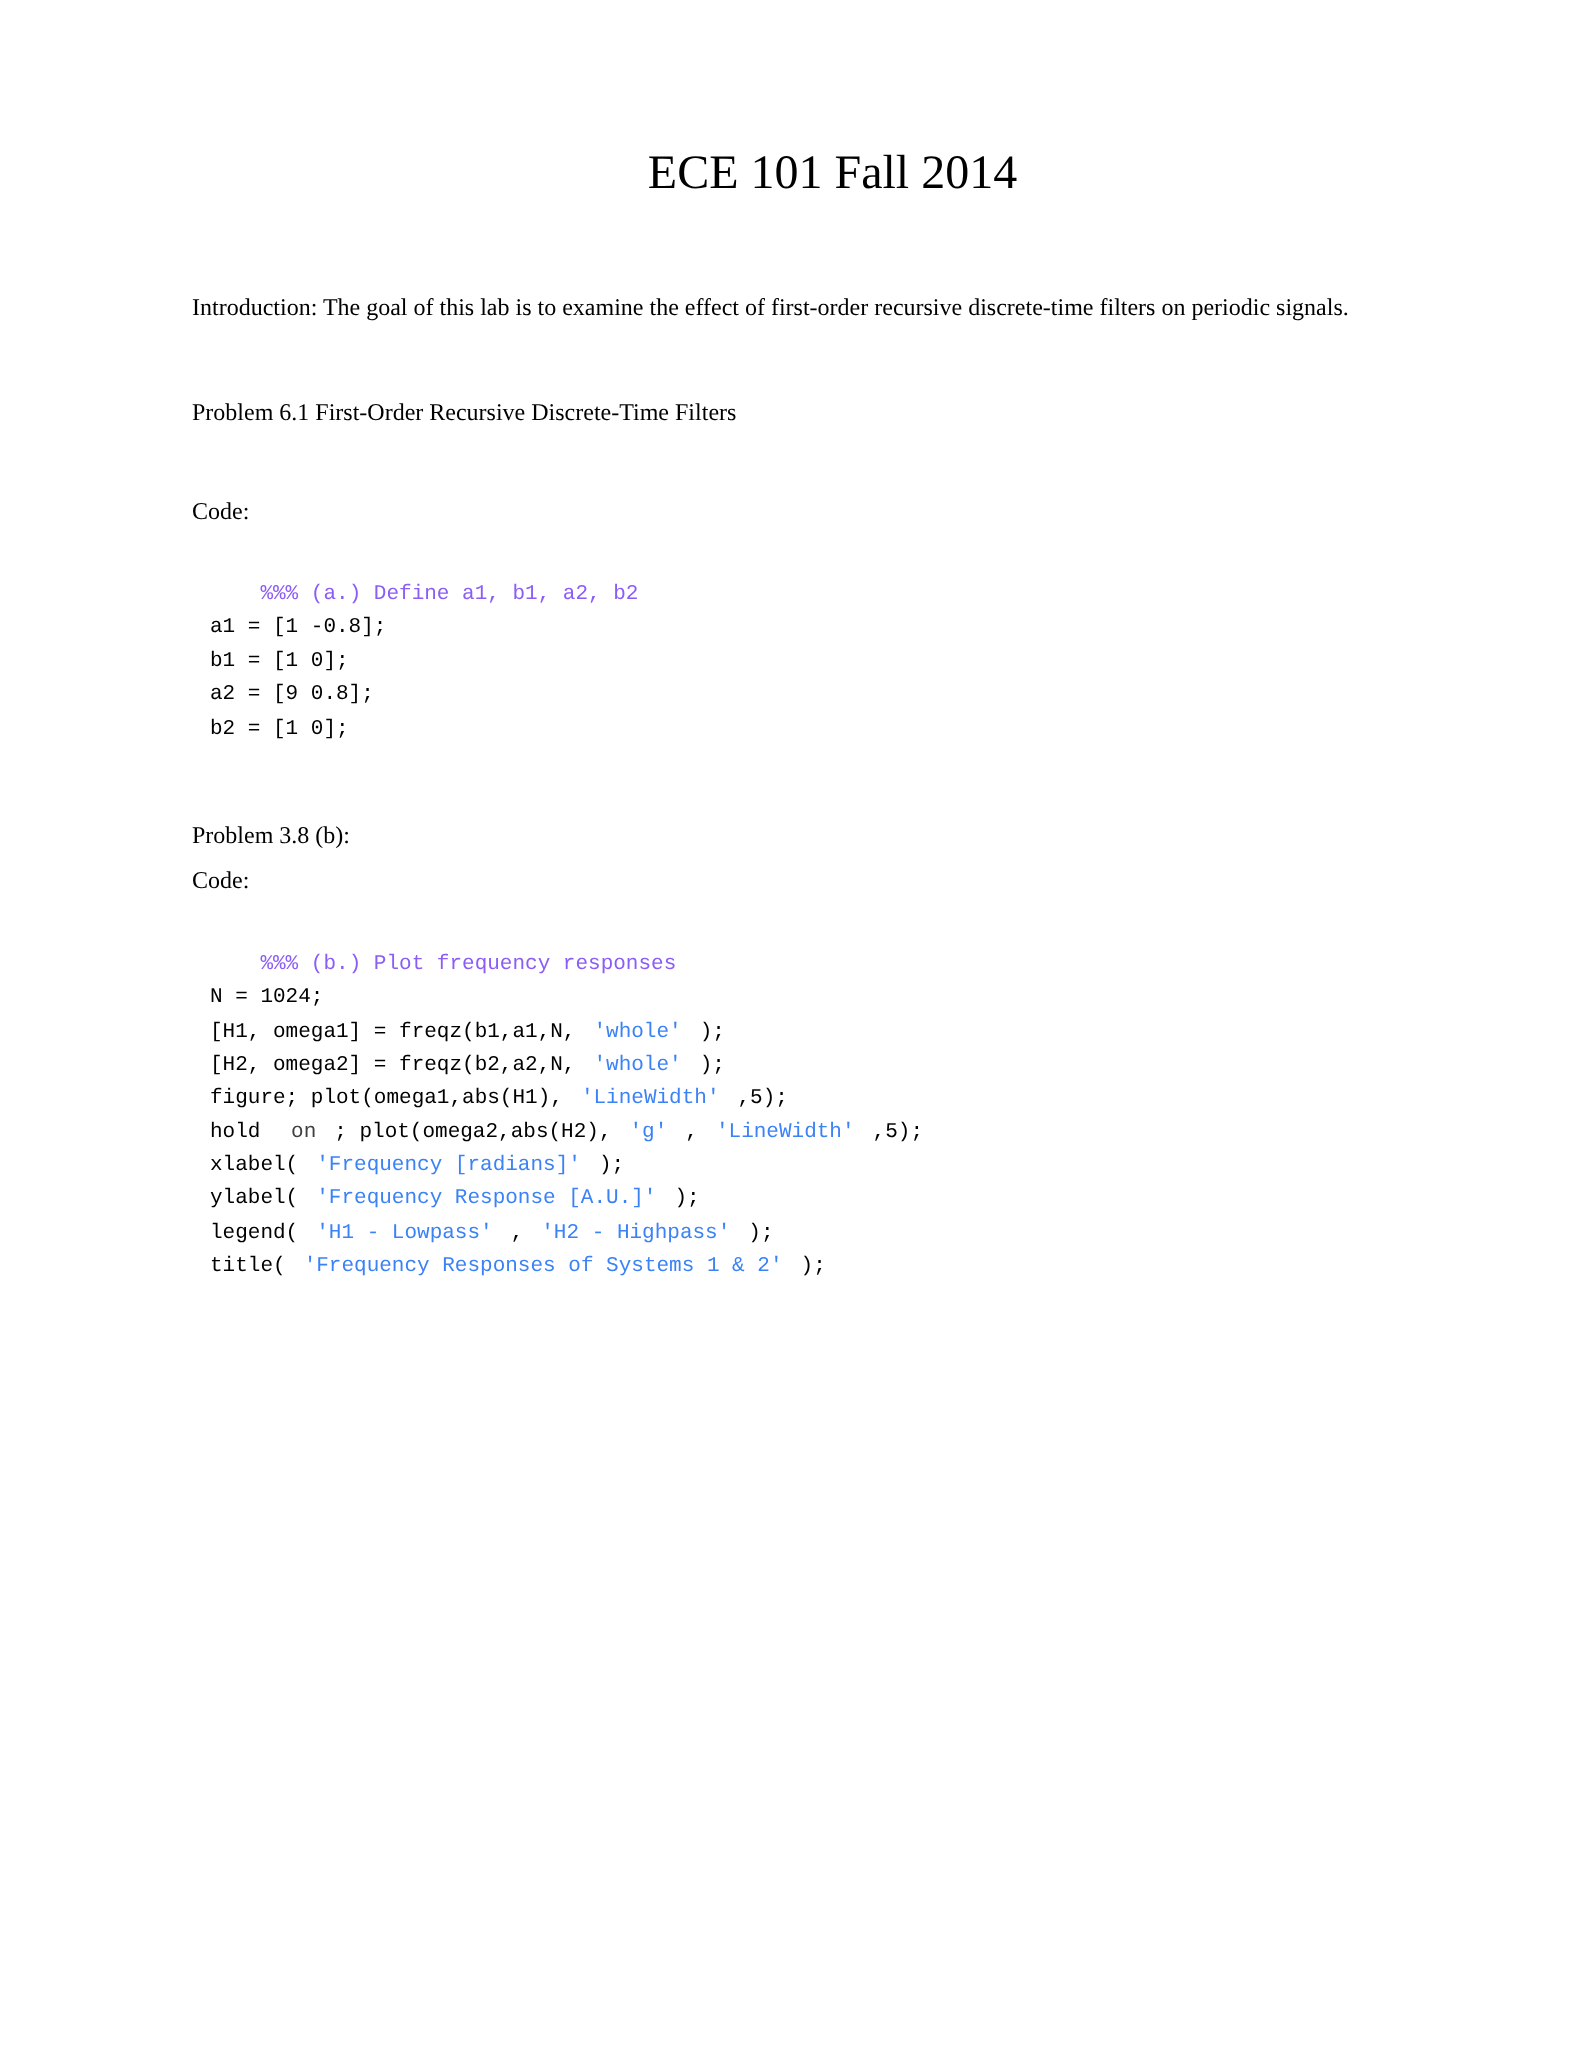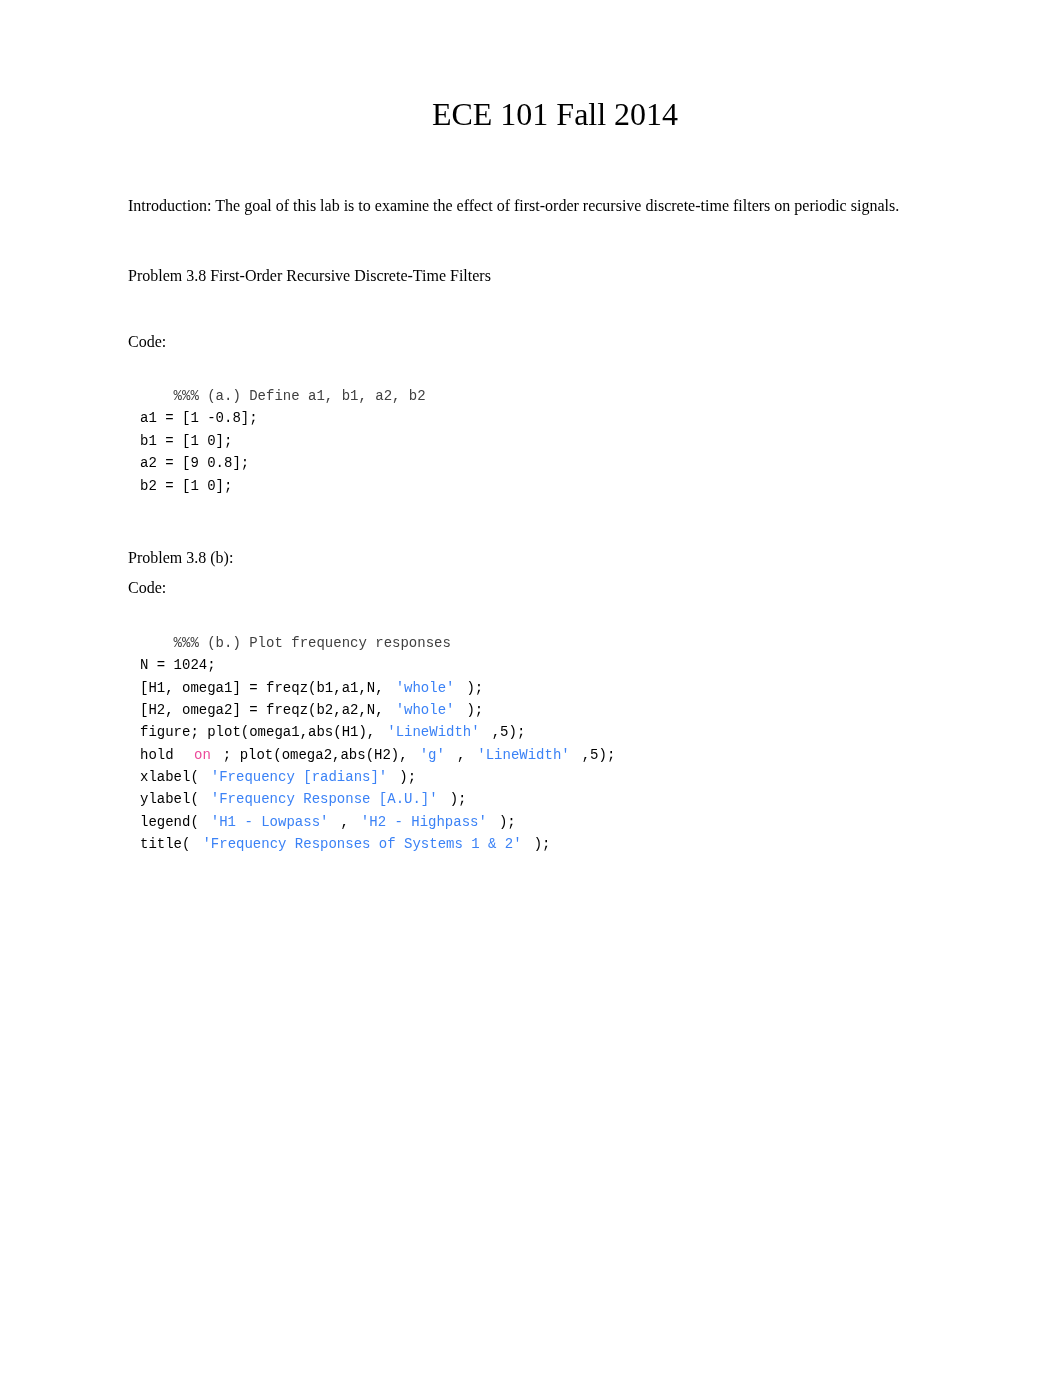--- a/index.html
+++ b/index.html
@@ -58,33 +58,33 @@
 
     .code-block {
       font-family: 'Courier New', Courier, monospace;
       font-size: 14px;
       line-height: 1.6;
       margin-bottom: 24px;
       white-space: pre;
     }
 
     .code-comment {
-      color: #404040;
+      color: #8b5cf6;
     }
 
     .code-normal {
       color: #000000;
     }
 
     .code-string {
       color: #3b82f6;
     }
 
     .code-keyword {
-      color: #ec4899;
+      color: #404040;
     }
 
     .section-gap {
       margin-bottom: 30px;
     }
 
     .section-gap-large {
       margin-bottom: 48px;
     }
   </style>
@@ -93,21 +93,21 @@
 
 <div class="page-header">
   <h1 class="title-main">ECE 101 Fall 2014</h1>
 </div>
 
 <div class="intro-section section-gap-large">
   <p>Introduction: The goal of this lab is to examine the effect of first-order recursive discrete-time filters on periodic signals.</p>
 </div>
 
 <div class="section-gap-large">
-  <p class="problem-heading">Problem 3.8 First-Order Recursive Discrete-Time Filters</p>
+  <p class="problem-heading">Problem 6.1 First-Order Recursive Discrete-Time Filters</p>
 </div>
 
 <div class="section-gap">
   <p class="code-label">Code:</p>
   <div class="code-block">
     <span class="code-comment">%%% (a.) Define a1, b1, a2, b2</span>
 <span class="code-normal">a1 = [1 -0.8];</span>
 <span class="code-normal">b1 = [1 0];</span>
 <span class="code-normal">a2 = [9 0.8];</span>
 <span class="code-normal">b2 = [1 0];</span>

